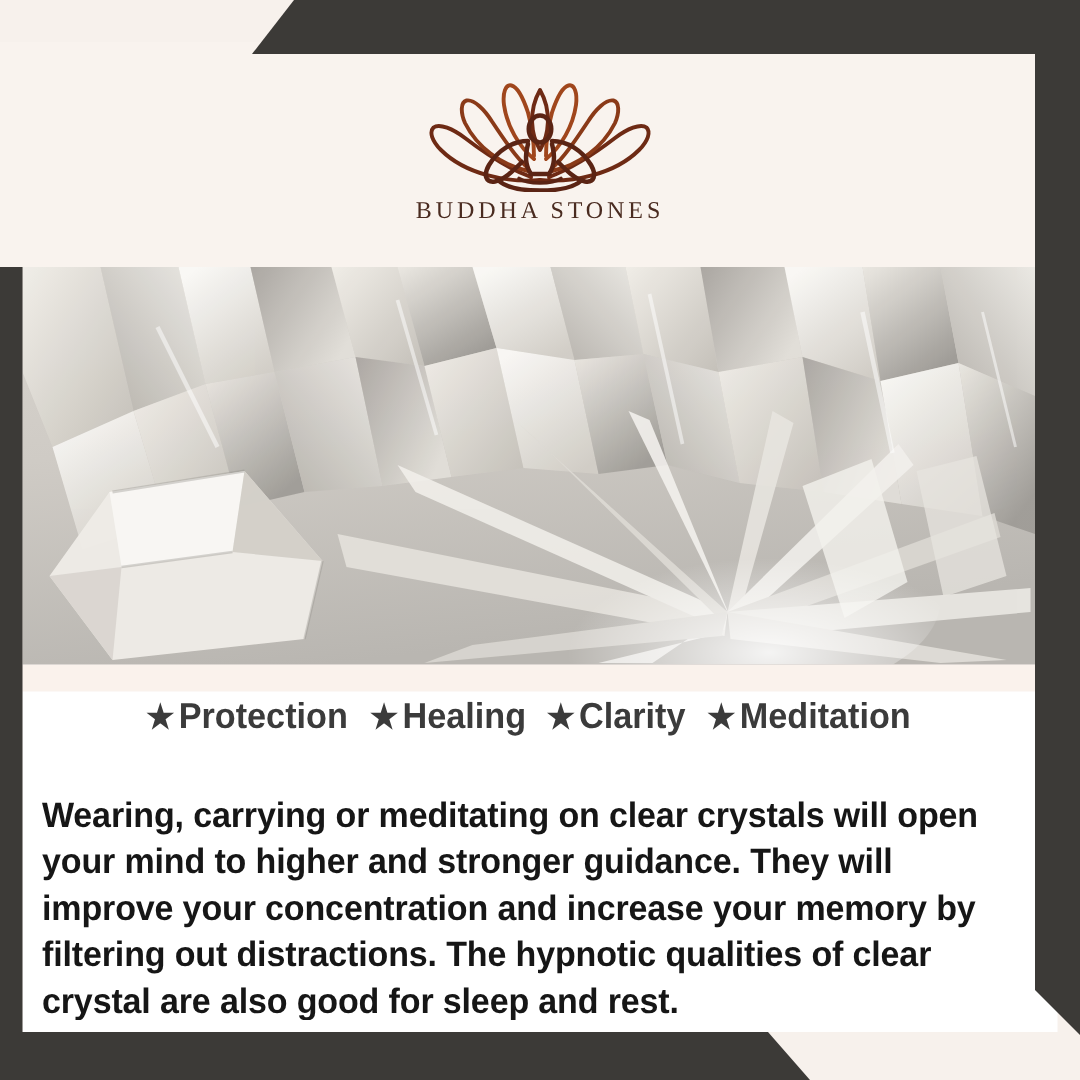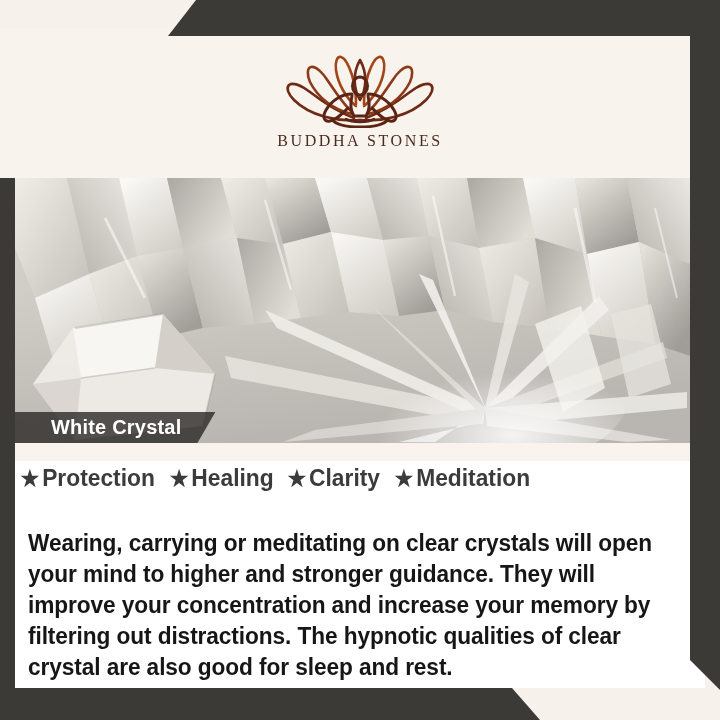--- a/index.html
+++ b/index.html
@@ -180,21 +180,21 @@
     height: 227px;
     background: #ffffff;
     z-index: 2;
   }
 
   .benefits-row {
     position: absolute;
     left: 15px;
     top: 464px;
     width: 675px;
-    text-align: left;
+    text-align: center;
     z-index: 3;
     white-space: nowrap;
   }
   .benefit {
     display: inline-block;
     font-family: "Liberation Sans Narrow", "Liberation Sans", sans-serif;
     font-weight: bold;
     font-size: 24px;
     color: #3b3b3b;
     transform: scaleX(0.95);
@@ -363,23 +363,20 @@
         <path d="M560 30 L580 124" stroke-width="3"></path>
         <path d="M640 30 L662 120" stroke-width="2"></path>
       </g>
       <g stroke="#8f8b86" stroke-opacity="0.35" fill="none">
         <path d="M60 150 L148 136" stroke-width="2"></path>
         <path d="M66 200 L140 190" stroke-width="1.6"></path>
         <path d="M200 196 L188 248" stroke-width="1.6"></path>
       </g>
     </svg>
 
-    <div class="hero-caption">
-      <span class="hero-caption-text">White Crystal</span>
-    </div>
   </div>
 
   <div class="content-strip"></div>
 
   <div class="content-panel"></div>
 
   <div class="benefits-row">
     <span class="benefit"><span class="star">★</span><span>Protection</span></span>
     <span class="benefit"><span class="star">★</span><span>Healing</span></span>
     <span class="benefit"><span class="star">★</span><span>Clarity</span></span>

